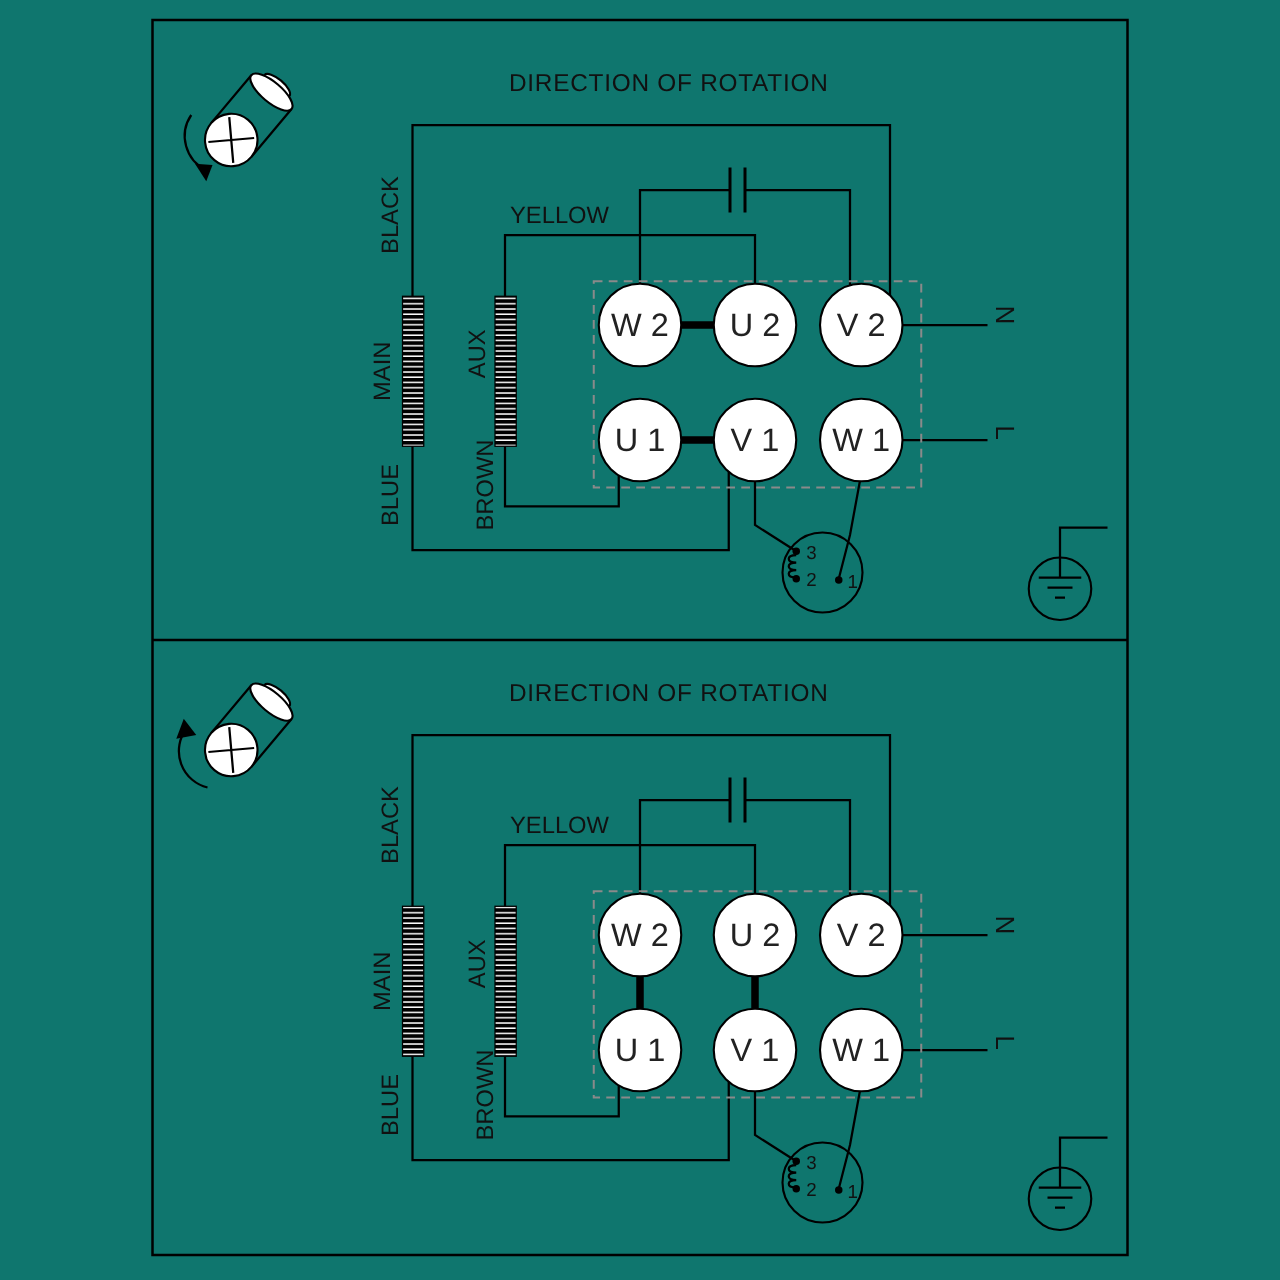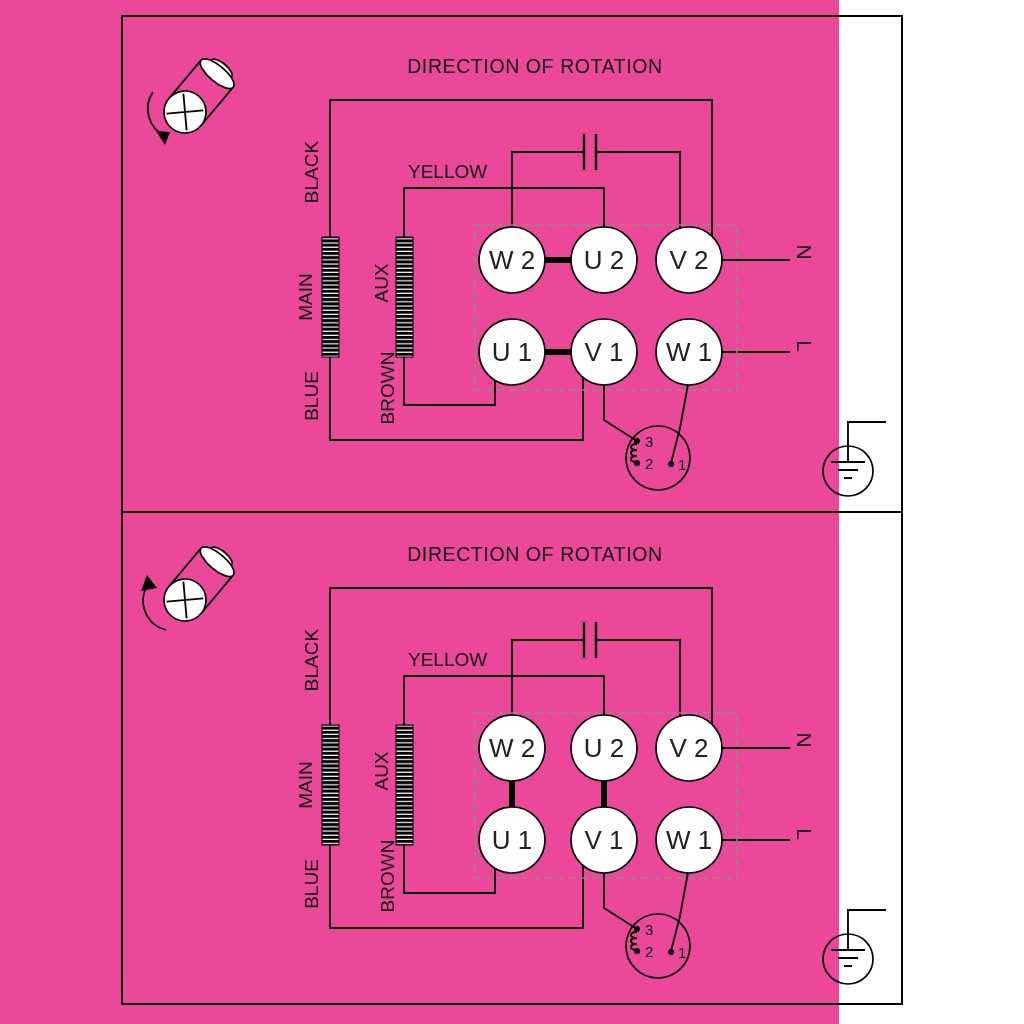--- a/index.html
+++ b/index.html
@@ -1,16 +1,16 @@
 <!DOCTYPE html>
 <html><head>
 <meta charset="utf-8">
 <style>
   html,body { margin:0; padding:0; background:#ffffff; }
-  .stage { width:839px; height:1024px; position:relative; background:#ec4899; }
+  .stage { width:1024px; height:1024px; position:relative; background:#0f766e; }
   svg { display:block; }
   svg text { font-family:"Liberation Sans", sans-serif; fill:#111; }
   .title   { font-size:19.5px; text-anchor:middle; letter-spacing:0.6px; }
   .label   { font-size:19px;  text-anchor:middle; }
   .labelstart { font-size:19px; text-anchor:start; }
   .nlabel  { font-size:21px; text-anchor:middle; }
   .tlabel  { font-size:26px; text-anchor:middle; fill:#222; }
   .small   { font-size:15px; }
   .w       { stroke:#000; stroke-width:1.8; fill:none; }
   .plate   { stroke:#000; stroke-width:2.4; fill:none; }

